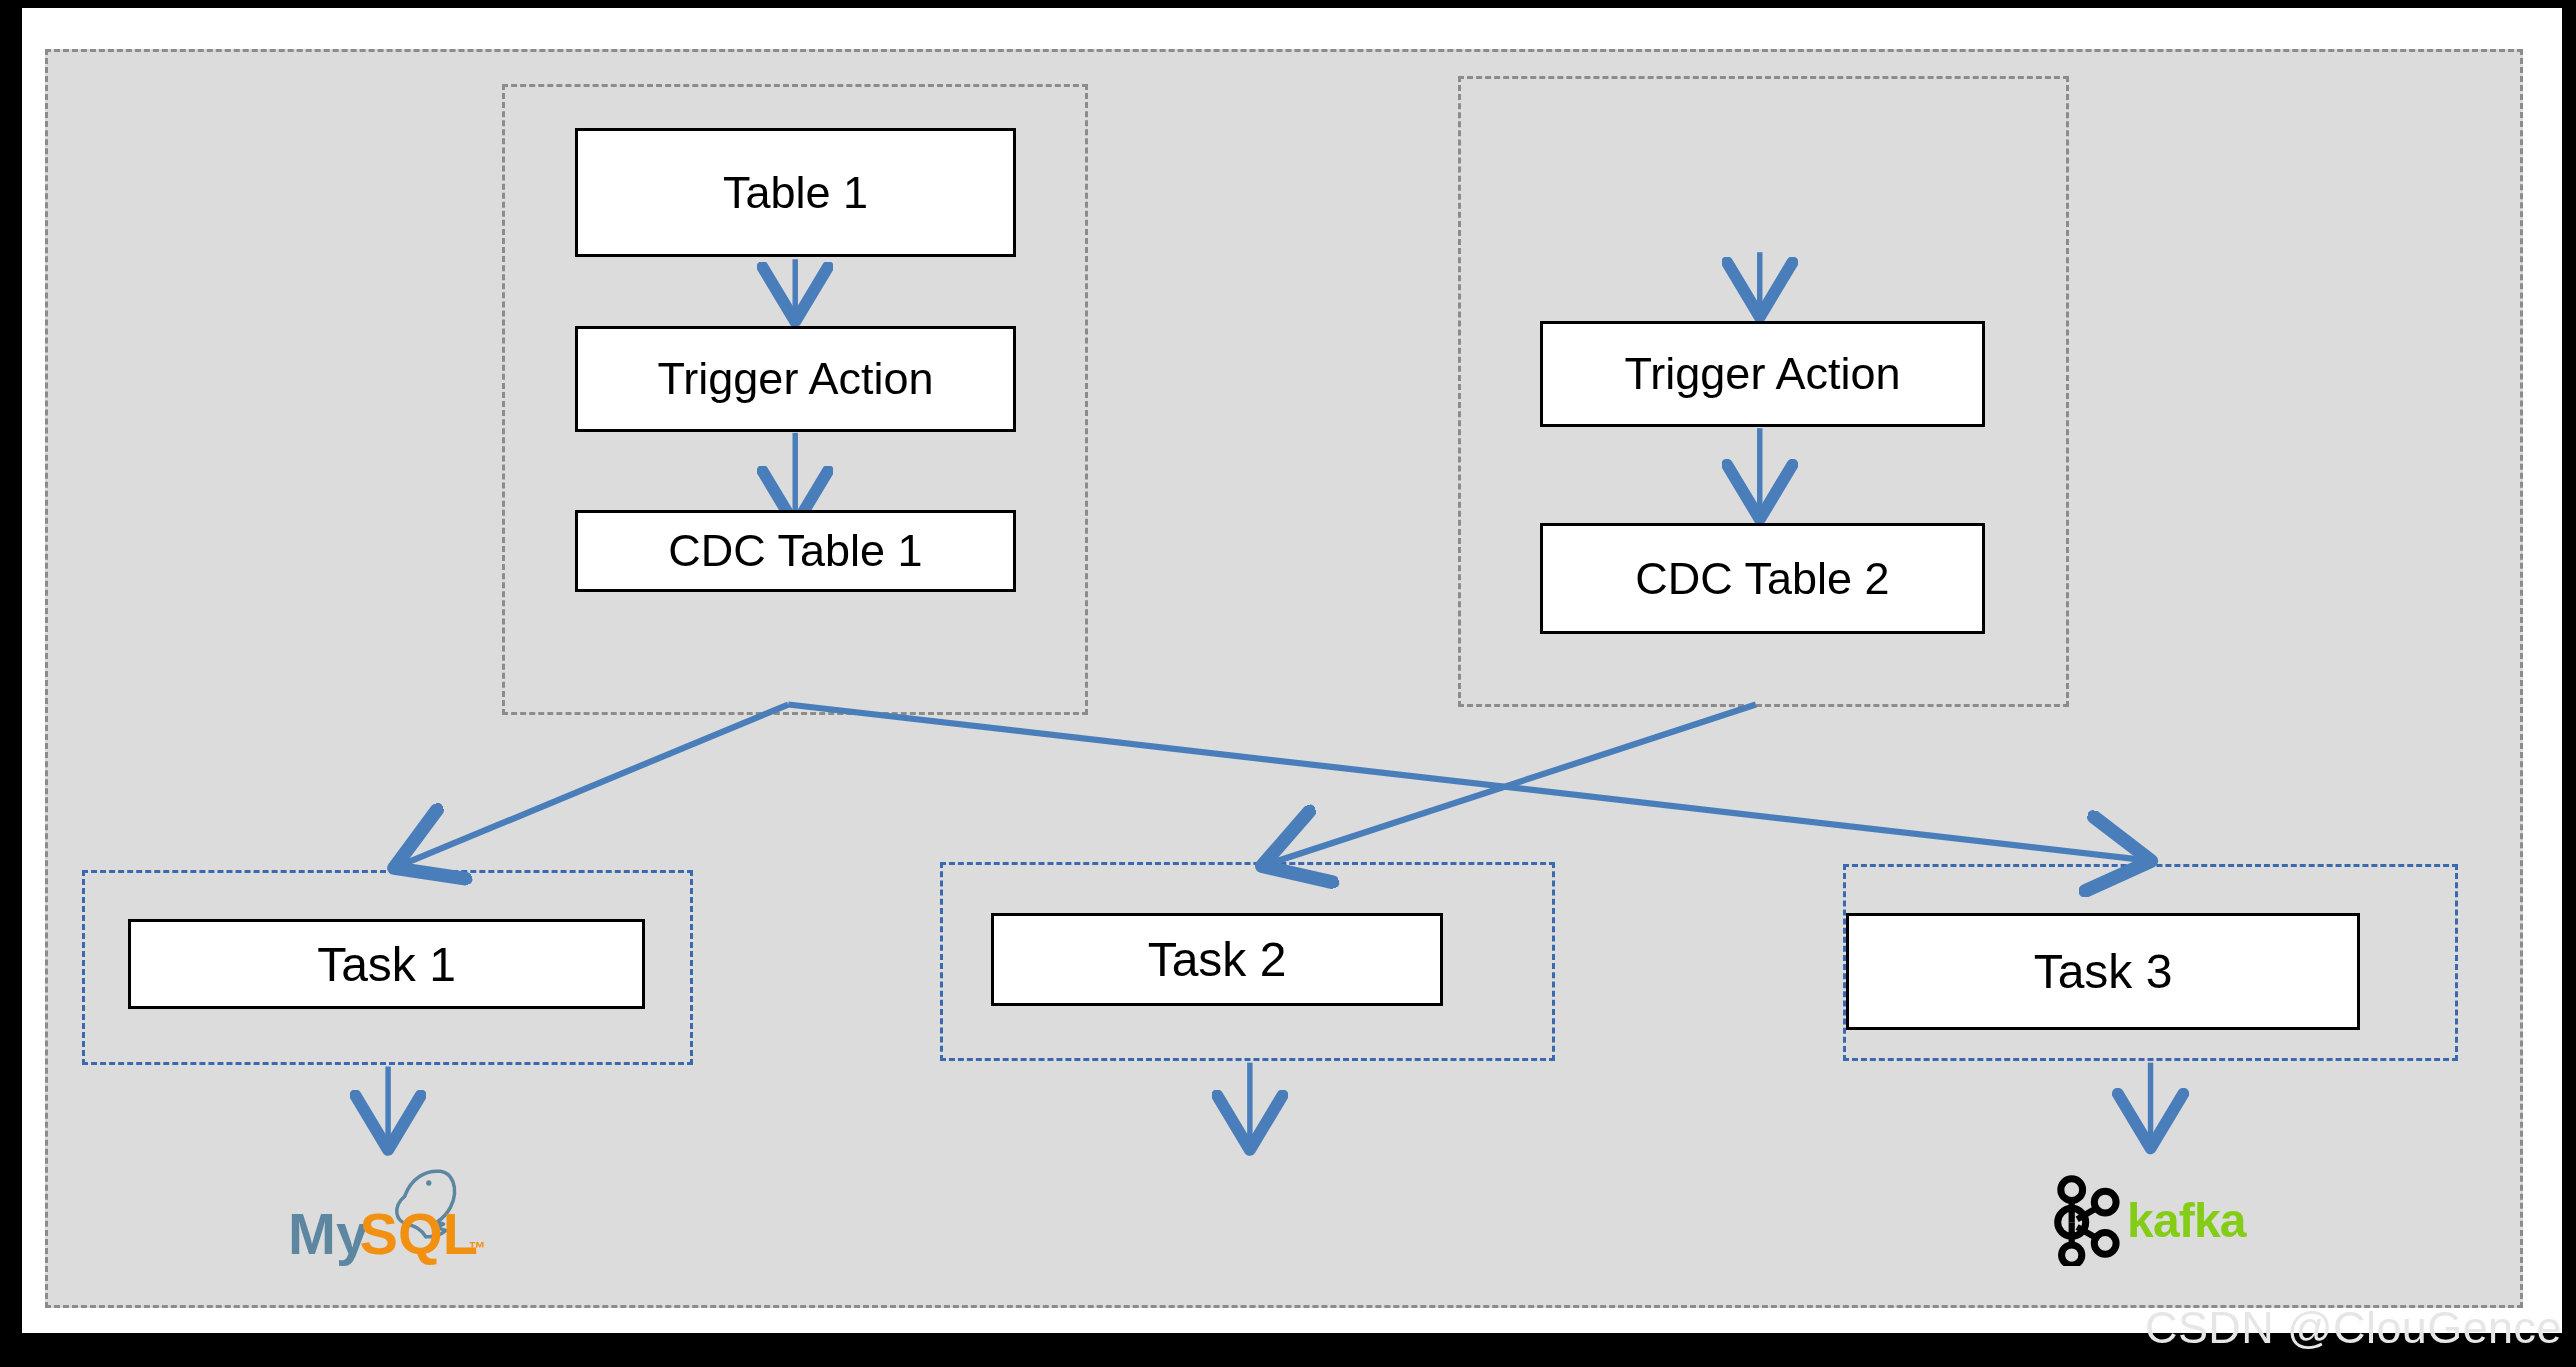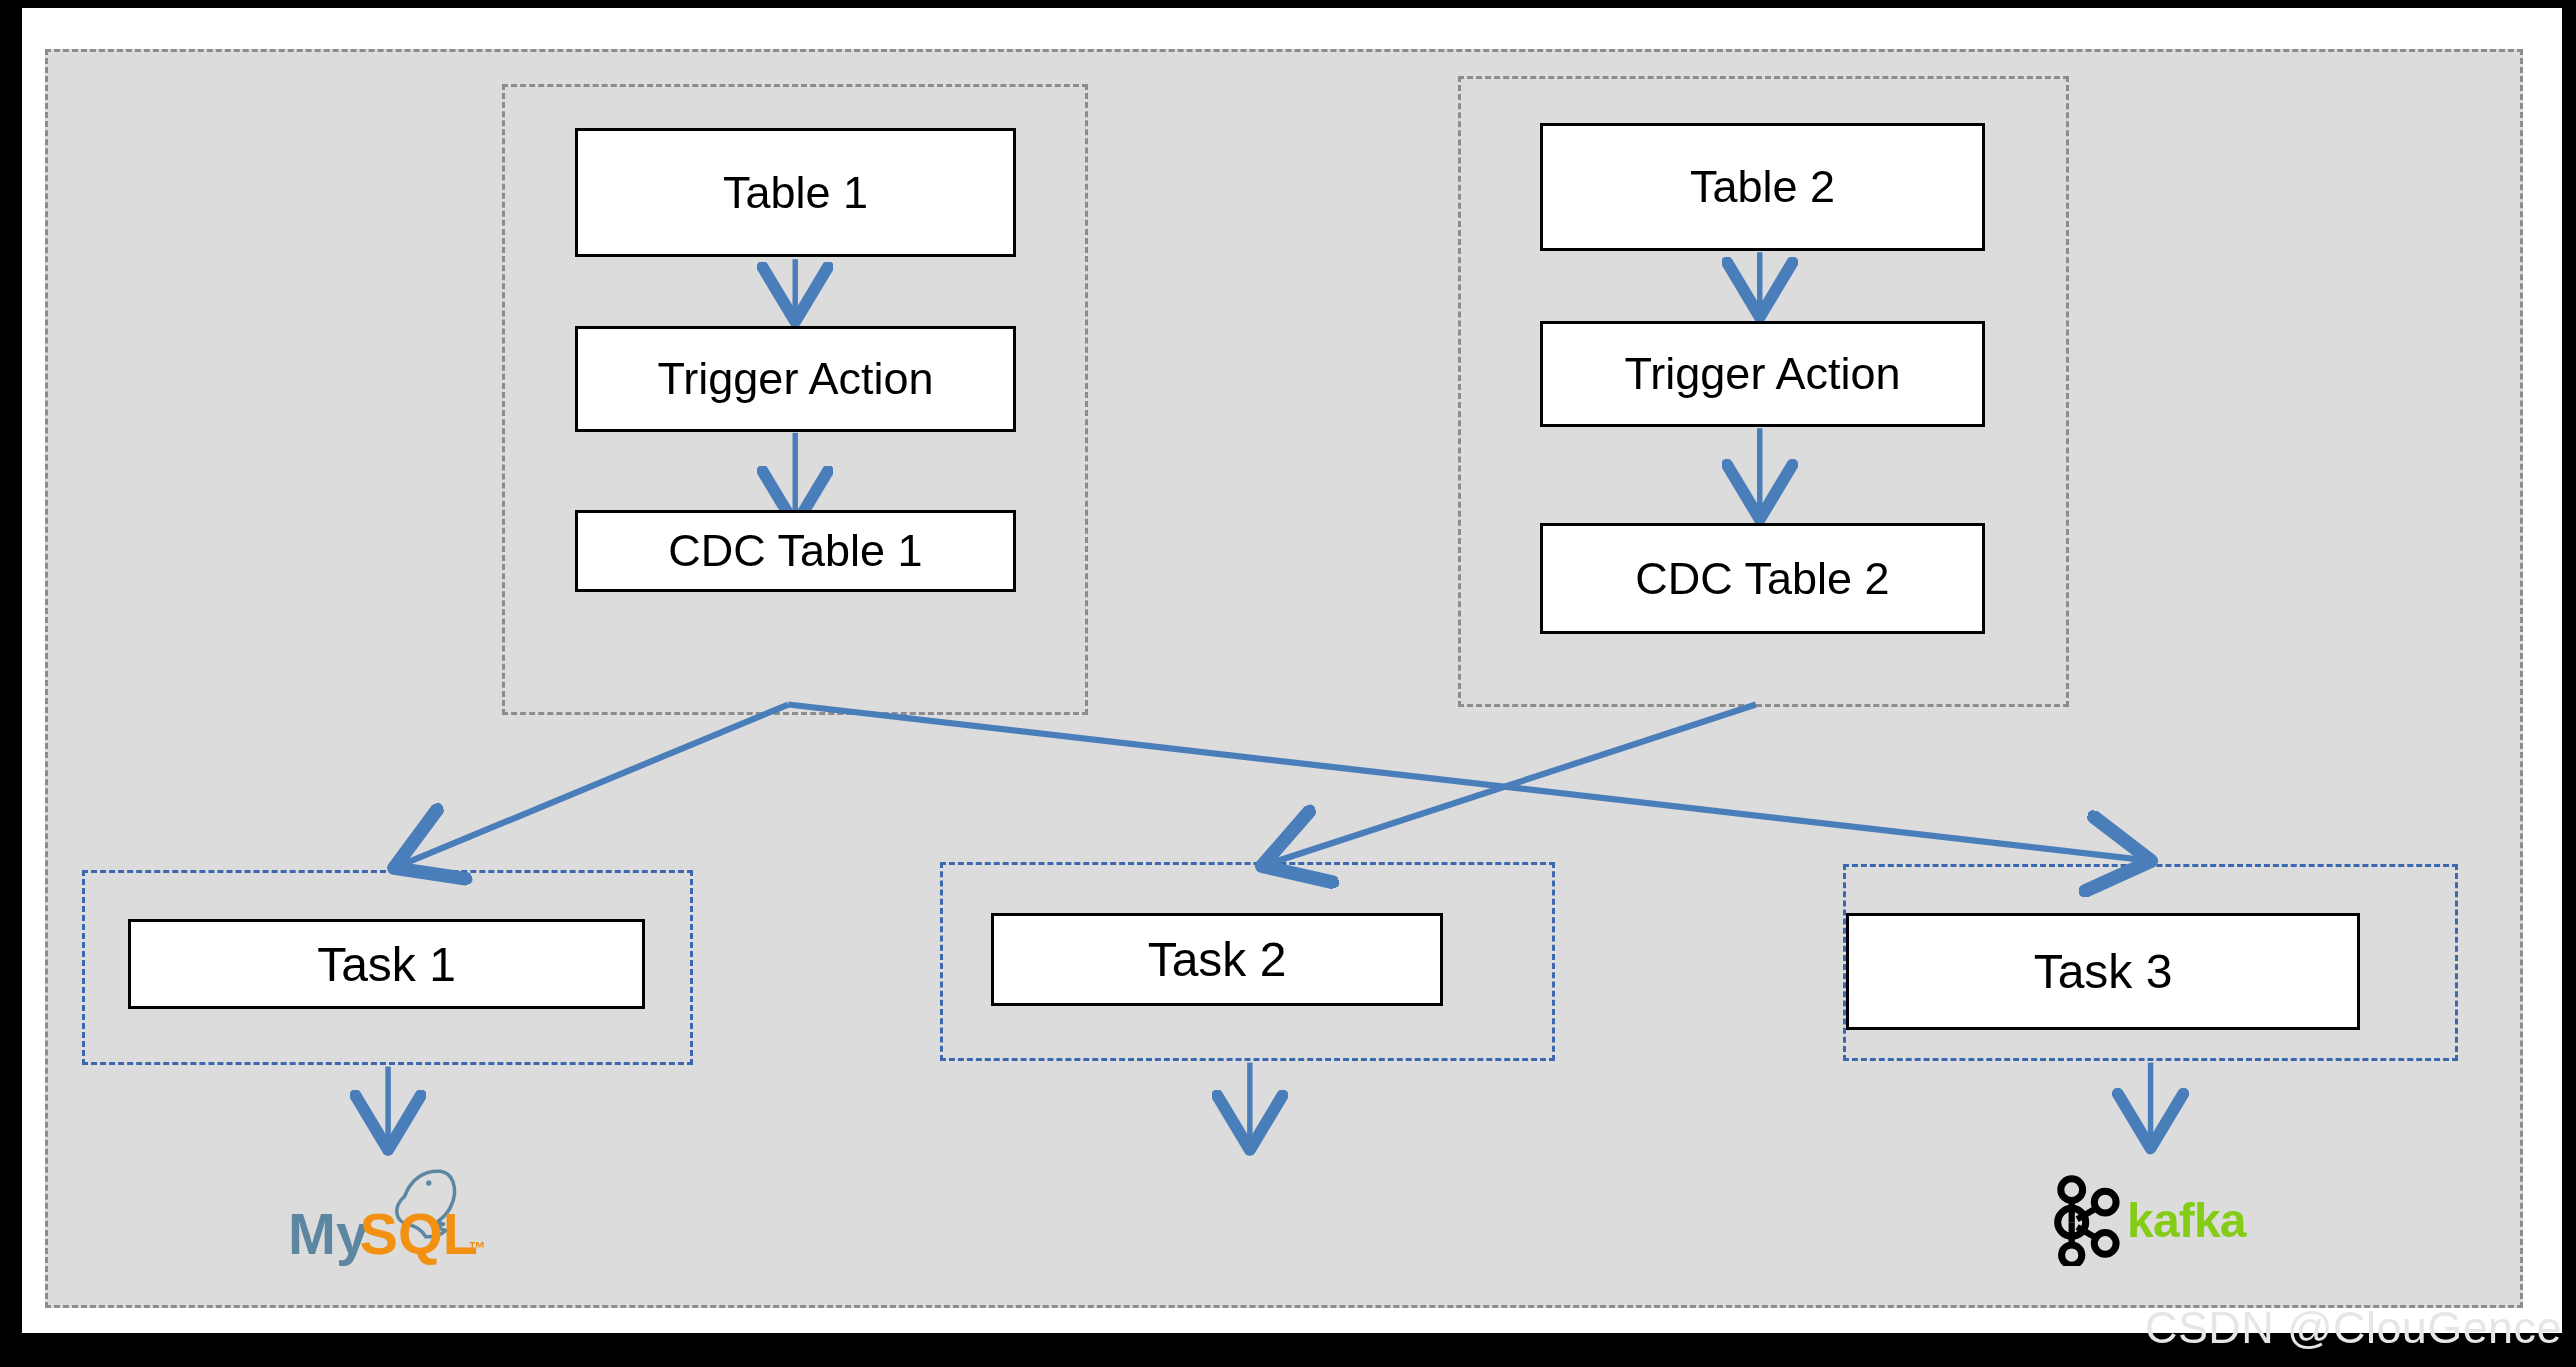--- a/index.html
+++ b/index.html
@@ -193,23 +193,20 @@
   <div class="node node-lg n-table1">
     <span>Table 1</span>
   </div>
   <div class="node node-lg n-trigger1">
     <span>Trigger Action</span>
   </div>
   <div class="node node-lg n-cdc1">
     <span>CDC Table 1</span>
   </div>
 
-  <div class="node node-lg n-table2">
-    <span>Table 2</span>
-  </div>
   <div class="node node-lg n-trigger2">
     <span>Trigger Action</span>
   </div>
   <div class="node node-lg n-cdc2">
     <span>CDC Table 2</span>
   </div>
 
   <div class="node node-task n-task1">
     <span>Task 1</span>
   </div>

